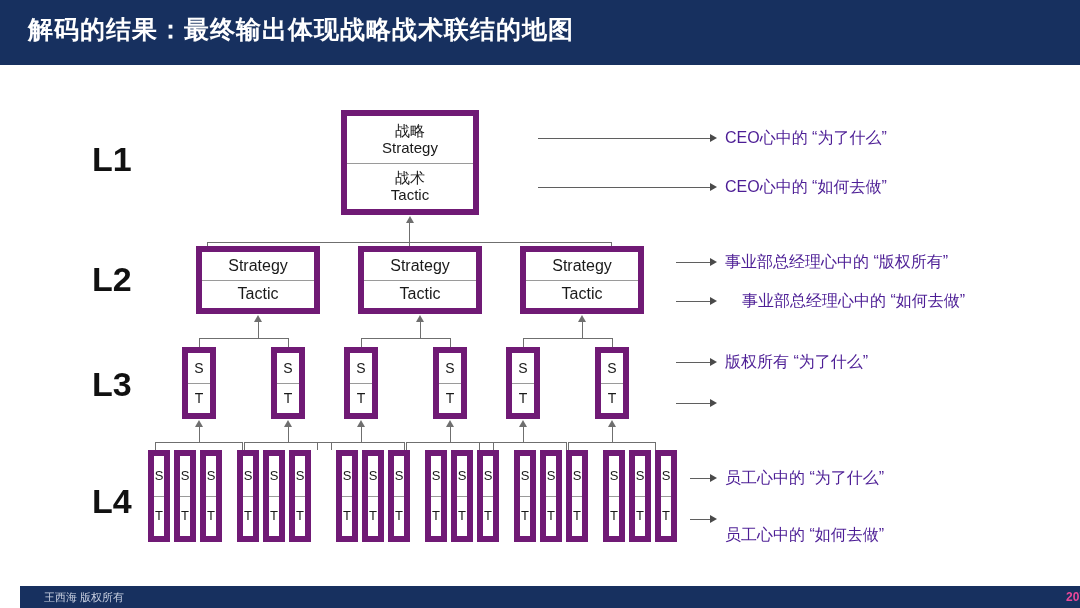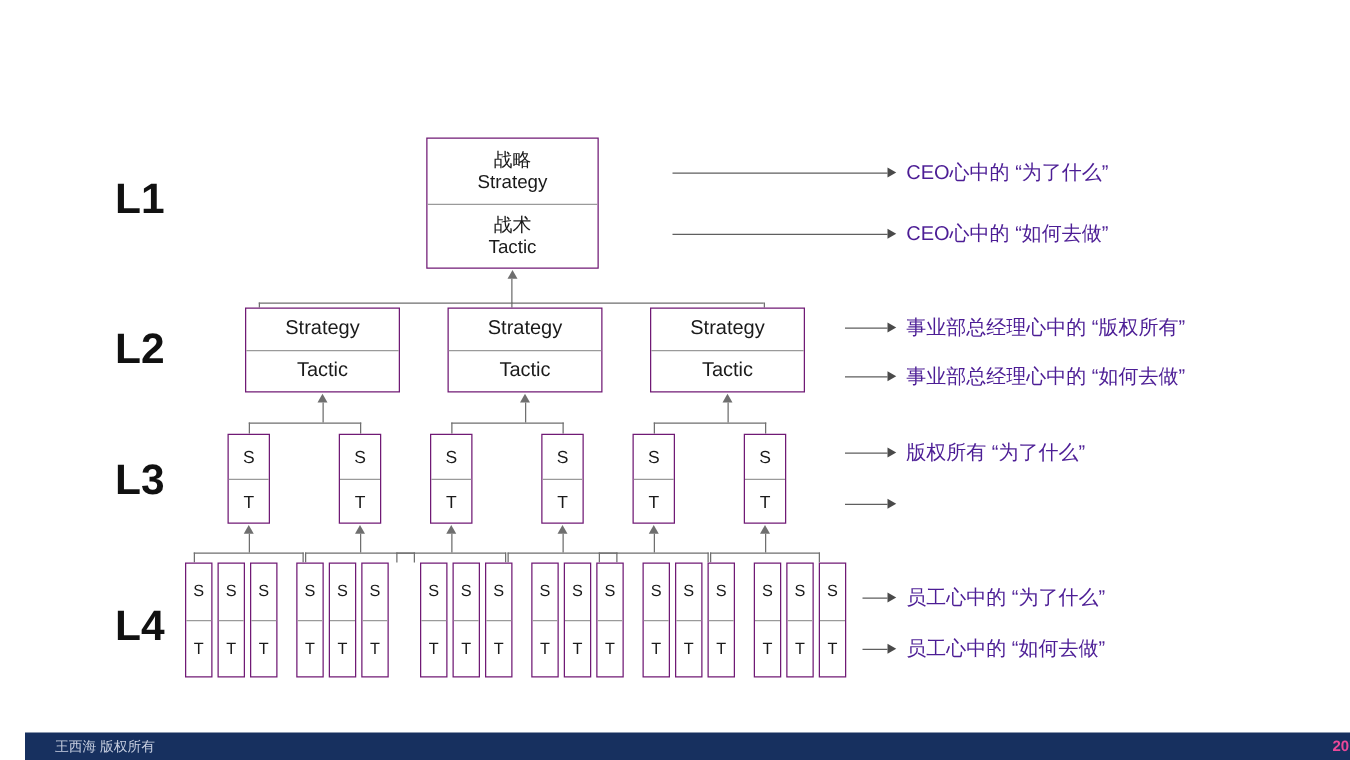--- a/index.html
+++ b/index.html
@@ -28,21 +28,21 @@
   .level-label{
     position:absolute;
     font-size:34px;font-weight:bold;color:#111111;
     font-family:"Liberation Sans","DejaVu Sans",sans-serif;
     letter-spacing:0px;
   }
 
   
   .node{
     position:absolute;
-    border:1px solid #701a75;
+    border:6px solid #701a75;
     background:#ffffff;
     box-sizing:border-box;
     display:flex;flex-direction:column;
   }
   .node .cell{
     flex:1 1 50%;
     display:flex;align-items:center;justify-content:center;
     box-sizing:border-box;
     color:#1a1a1a;
     text-align:center;
@@ -111,20 +111,23 @@
     color:rgba(150,150,150,0.30);
     white-space:nowrap;letter-spacing:2px;
     pointer-events:none;
   }
 </style>
 </head>
 <body>
 
 <div class="slide">
 
+  <div class="titlebar">
+    <div class="title-text">解码的结果：最终输出体现战略战术联结的地图</div>
+  </div>
 
   <div class="level-label" style="left:92px;top:140px;">L1</div>
   <div class="level-label" style="left:92px;top:260px;">L2</div>
   <div class="level-label" style="left:92px;top:365px;">L3</div>
   <div class="level-label" style="left:92px;top:482px;">L4</div>
 
   <div class="node n-l1">
     <div class="cell top">战略
 Strategy</div>
     <div class="cell bottom">战术
@@ -315,36 +318,36 @@
   <div class="anno-line" style="left:538px;top:187px;width:172px;"></div>
   <div class="anno-head" style="left:710px;top:183px;"></div>
   <div class="anno-text" style="left:725px;top:177px;">CEO心中的 “如何去做”</div>
 
   <div class="anno-line" style="left:676px;top:262px;width:34px;"></div>
   <div class="anno-head" style="left:710px;top:258px;"></div>
   <div class="anno-text" style="left:725px;top:252px;">事业部总经理心中的 “版权所有”</div>
 
   <div class="anno-line" style="left:676px;top:301px;width:34px;"></div>
   <div class="anno-head" style="left:710px;top:297px;"></div>
-  <div class="anno-text" style="left:725px;top:291px;">事业部总经理心中的 “如何去做”</div>
+  <div class="anno-text" style="left:742px;top:291px;">事业部总经理心中的 “如何去做”</div>
 
   <div class="anno-line" style="left:676px;top:362px;width:34px;"></div>
   <div class="anno-head" style="left:710px;top:358px;"></div>
   <div class="anno-text" style="left:725px;top:352px;">版权所有 “为了什么”</div>
 
   <div class="anno-line" style="left:676px;top:403px;width:34px;"></div>
   <div class="anno-head" style="left:710px;top:399px;"></div>
 
   <div class="anno-line" style="left:690px;top:478px;width:20px;"></div>
   <div class="anno-head" style="left:710px;top:474px;"></div>
   <div class="anno-text" style="left:725px;top:468px;">员工心中的 “为了什么”</div>
 
   <div class="anno-line" style="left:690px;top:519px;width:20px;"></div>
   <div class="anno-head" style="left:710px;top:515px;"></div>
-  <div class="anno-text" style="left:725px;top:509px;">员工心中的 “如何去做”</div>
+  <div class="anno-text" style="left:725px;top:525px;">员工心中的 “如何去做”</div>
 
 
   <div class="footerbar">
     <div class="footer-text">王西海 版权所有</div>
     <div class="page-no">207</div>
   </div>
 
 </div>
 
 </body></html>

